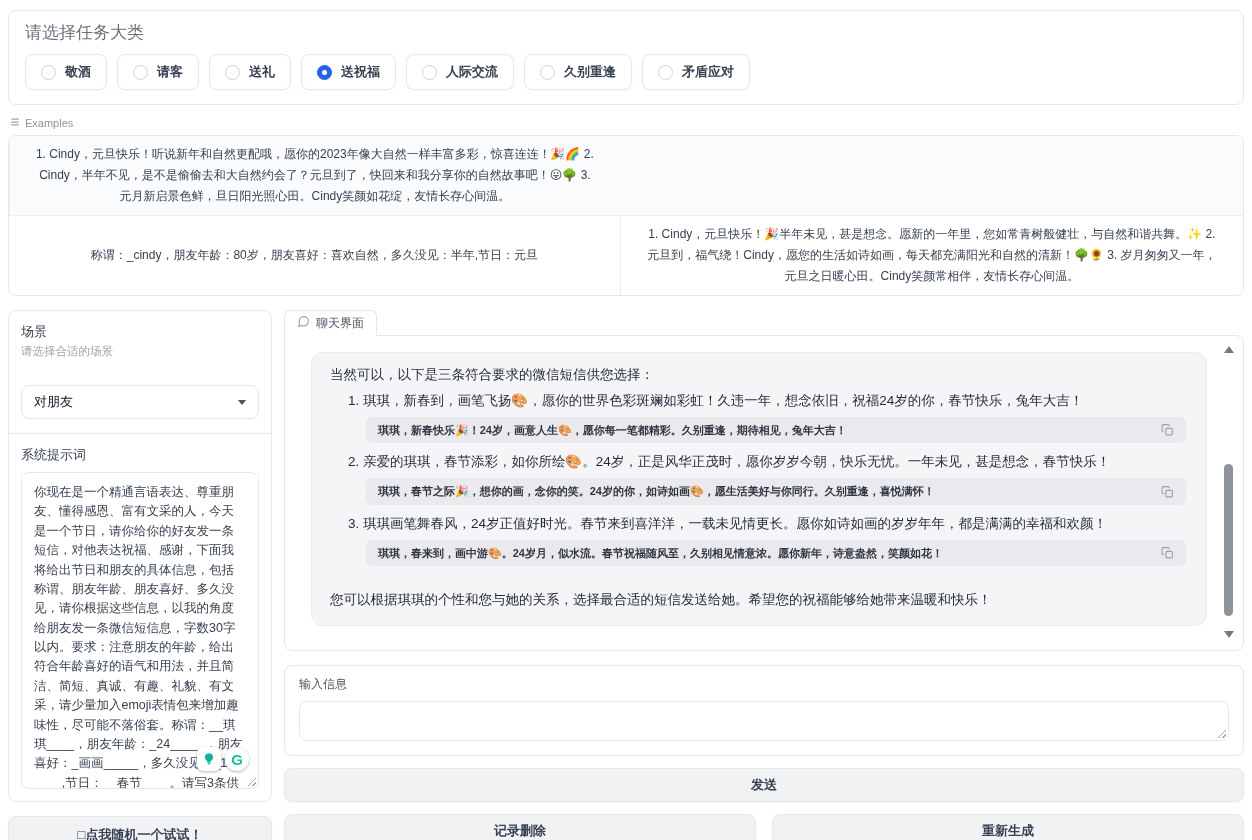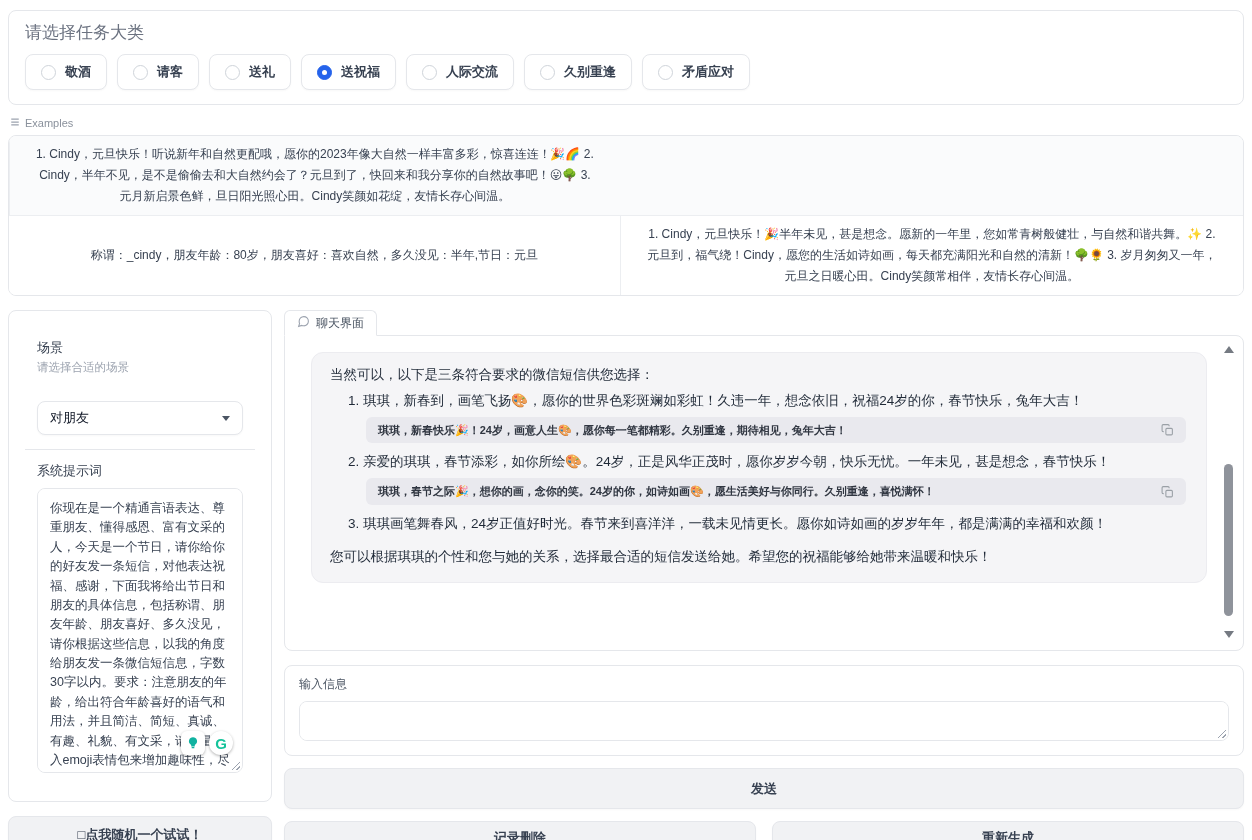--- a/index.html
+++ b/index.html
@@ -25,21 +25,21 @@
   .ex-row { display:grid; grid-template-columns:49.5% 50.5%; min-height:66px; background:#fff; cursor:pointer; }
   .ex-row.odd { background:#fafbfc; }
   .ex-row + .ex-row { border-top:1px solid #eceef1; }
   .ex-cell { display:flex; align-items:center; justify-content:center; text-align:center; padding:8px 22px;
              font-size:12px; line-height:1.75; color:#374151; }
   .ex-cell.out { border-left:1px solid #eceef1; }
 
   
   .main-row { display:flex; gap:12px; margin-top:14px; align-items:flex-start; }
   .sidebar { flex:0 0 264px; width:264px; }
-  .side-panel { padding:28px; height:492px; display:flex; flex-direction:column; }
+  .side-panel { padding:12px; height:492px; display:flex; flex-direction:column; }
   .field-label { font-size:13px; color:#374151; margin-bottom:3px; }
   .field-hint { font-size:11.5px; color:#9ca3af; }
   .dropdown { margin-top:26px; height:34px; border:1px solid #e5e7eb; border-radius:8px; background:#fff;
               display:flex; align-items:center; justify-content:space-between; padding:0 12px;
               font-size:13px; color:#111827; cursor:pointer; box-shadow:0 1px 2px rgba(0,0,0,0.03); }
   .caret { width:0; height:0; border-left:4px solid transparent; border-right:4px solid transparent; border-top:5px solid #4b5563; }
   .divider { border-top:1px solid #e5e7eb; margin:14px -12px 12px; }
   .textarea-wrap { position:relative; flex:1; }
   textarea { width:100%; height:100%; border:1px solid #e5e7eb; border-radius:8px; padding:10px 12px;
              font-family:inherit; font-size:12.5px; line-height:1.55; color:#374151; resize:none; outline:none; background:#fff; }
@@ -59,35 +59,35 @@
   .content { flex:1; min-width:0; }
   .tab { display:inline-flex; align-items:center; gap:6px; height:26px; padding:0 12px; border:1px solid #e5e7eb;
          border-bottom:1px solid #fff; border-radius:6px 6px 0 0; background:#fff; font-size:12px; color:#4b5563;
          position:relative; z-index:2; cursor:pointer; }
   .chat-panel { margin-top:-1px; height:316px; border-radius:0 8px 8px 8px; position:relative; padding:14px 30px 14px 14px; }
   .bubble { background:#f5f5f7; border:1px solid #ececf0; border-radius:12px; padding:12px 18px 14px;
             margin:2px 6px 0 12px; font-size:13.5px; color:#1f2937; }
   .msg-line { margin:0 0 5px; line-height:1.55; }
   .msg-item { margin:2px 0 5px 18px; line-height:1.55; }
   .msg-heading { margin:10px 0 3px 8px; line-height:1.5; }
-  .msg-outro { margin:12px 0 0; line-height:1.55; }
+  .msg-outro { margin:24px 0 0; line-height:1.55; }
   .quote { display:flex; align-items:center; gap:12px; margin:3px 2px 9px 36px; background:#e9e9ee;
            border-radius:6px; padding:5px 12px; }
   .quote-text { flex:1; font-size:11px; font-weight:bold; color:#303641; line-height:1.5; }
   .copy-btn { flex:0 0 auto; cursor:pointer; display:flex; }
   .scrollbar { position:absolute; top:10px; right:8px; width:12px; height:292px; }
   .arrow { position:absolute; left:1px; width:0; height:0; border-left:5px solid transparent; border-right:5px solid transparent; cursor:pointer; }
   .arrow.up { top:0; border-bottom:7px solid #757a82; }
   .arrow.down { bottom:0; border-top:7px solid #757a82; }
   .thumb { position:absolute; left:1px; top:118px; width:9px; height:152px; border-radius:5px; background:#8f939b; cursor:pointer; }
 
   .input-panel { margin-top:14px; padding:10px 14px 14px; }
   .input-label { font-size:12px; color:#4b5563; margin-bottom:8px; }
   .input-wrap { position:relative; height:40px; flex:none; }
-  .send-btn { margin-top:12px; width:100%; height:41px; }
+  .send-btn { margin-top:12px; width:100%; height:34px; }
   .btn-row { display:flex; gap:16px; margin-top:12px; }
   .btn-row .btn { flex:1; height:34px; }
 </style>
 </head>
 <body>
 
 <div class="page">
 
   <section class="panel task-panel">
     <div class="panel-label">请选择任务大类</div>
@@ -201,20 +201,29 @@
           <div class="quote">
             <span class="quote-text">琪琪，春节之际🎉，想你的画，念你的笑。24岁的你，如诗如画🎨，愿生活美好与你同行。久别重逢，喜悦满怀！</span>
             <span class="copy-btn">
               <svg width="13" height="14" viewBox="0 0 24 24" fill="none" stroke="#9aa0a6" stroke-width="2">
                   <rect x="9" y="9" width="12" height="12" rx="2"></rect>
                   <path d="M5 15H4a2 2 0 0 1-2-2V4a2 2 0 0 1 2-2h9a2 2 0 0 1 2 2v1"></path>
                 </svg>
             </span>
           </div>
           <p class="msg-item">3. 琪琪画笔舞春风，24岁正值好时光。春节来到喜洋洋，一载未见情更长。愿你如诗如画的岁岁年年，都是满满的幸福和欢颜！</p>
+          <div class="quote">
+            <span class="quote-text">琪琪，春来到，画中游🎨。24岁月，似水流。春节祝福随风至，久别相见情意浓。愿你新年，诗意盎然，笑颜如花！</span>
+            <span class="copy-btn">
+              <svg width="13" height="14" viewBox="0 0 24 24" fill="none" stroke="#9aa0a6" stroke-width="2">
+                  <rect x="9" y="9" width="12" height="12" rx="2"></rect>
+                  <path d="M5 15H4a2 2 0 0 1-2-2V4a2 2 0 0 1 2-2h9a2 2 0 0 1 2 2v1"></path>
+                </svg>
+            </span>
+          </div>
           <p class="msg-outro">您可以根据琪琪的个性和您与她的关系，选择最合适的短信发送给她。希望您的祝福能够给她带来温暖和快乐！</p>
         </div>
         <div class="scrollbar">
           <span class="arrow up"></span>
           <span class="thumb"></span>
           <span class="arrow down"></span>
         </div>
       </div>
 
       <div class="panel input-panel">

